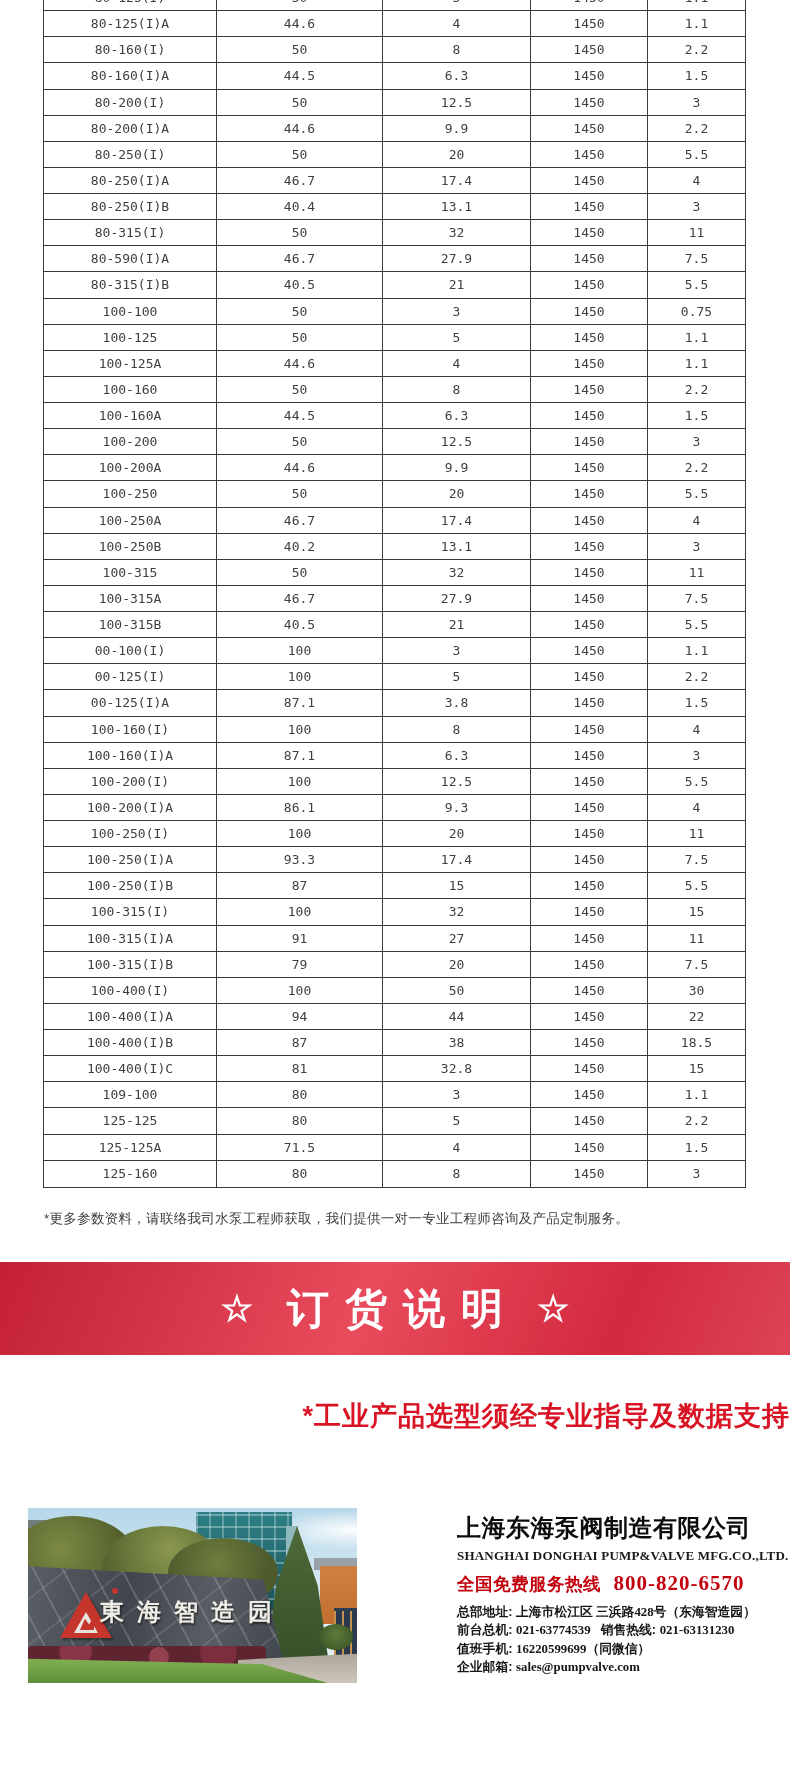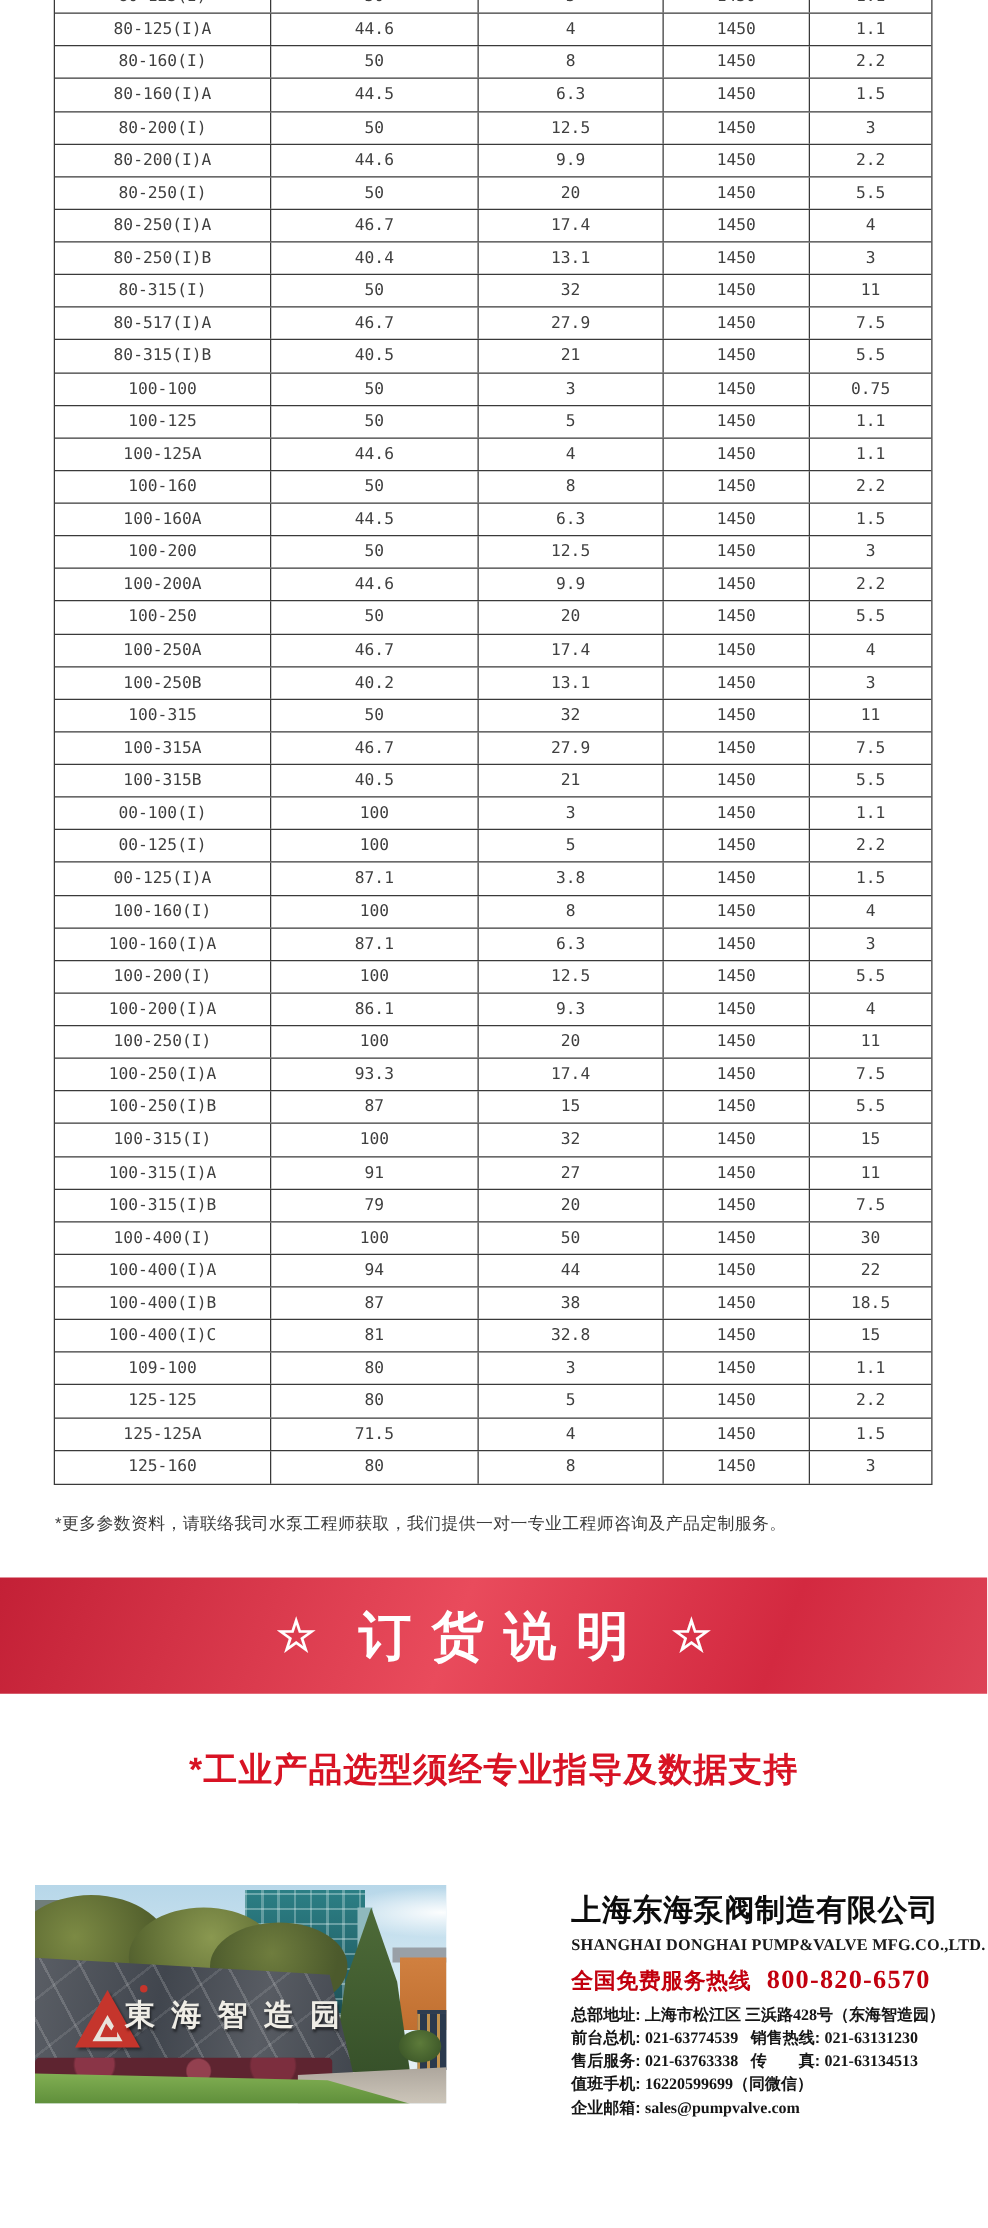--- a/index.html
+++ b/index.html
@@ -44,20 +44,21 @@
   .banner-text{
     color:#ffffff; font-size:42px; font-weight:900; letter-spacing:16px;
     text-indent:16px; line-height:1;
   }
 
   
   .notices{ position:absolute; left:0; top:1396px; width:790px; text-align:center; }
   .notice-line{
     font-size:27px; font-weight:900; color:#d81324; letter-spacing:1px;
     line-height:40px;
+    text-align:right;
   }
 
   
   .company-photo{
     position:absolute; left:28px; top:1508px; width:329px; height:175px;
     overflow:hidden; background:linear-gradient(#b7d7e9 0%, #dcedf5 55%, #e8f1f5 100%);
   }
   .ph{ position:absolute; }
   .ph-cloud{ left:240px; top:2px; width:170px; height:40px; border-radius:50%;
     background:radial-gradient(closest-side, rgba(255,255,255,.95), rgba(255,255,255,0)); }
@@ -201,21 +202,21 @@
         <div class="t-cell">3</div>
       </div>
       <div class="t-row">
         <div class="t-cell">80-315(I)</div>
         <div class="t-cell">50</div>
         <div class="t-cell">32</div>
         <div class="t-cell">1450</div>
         <div class="t-cell">11</div>
       </div>
       <div class="t-row">
-        <div class="t-cell">80-517(I)A</div>
+        <div class="t-cell">80-590(I)A</div>
         <div class="t-cell">46.7</div>
         <div class="t-cell">27.9</div>
         <div class="t-cell">1450</div>
         <div class="t-cell">7.5</div>
       </div>
       <div class="t-row">
         <div class="t-cell">80-315(I)B</div>
         <div class="t-cell">40.5</div>
         <div class="t-cell">21</div>
         <div class="t-cell">1450</div>
@@ -502,19 +503,18 @@
   <div class="company-info">
     <div class="ci-name">上海东海泵阀制造有限公司</div>
     <div class="ci-name-en">SHANGHAI DONGHAI PUMP&amp;VALVE MFG.CO.,LTD.</div>
     <div class="ci-hotline">
       <span class="ci-hotline-label">全国免费服务热线</span>
       <span class="ci-hotline-num">800-820-6570</span>
     </div>
     <div class="contact-lines">
         <div class="c-line"><span class="c-label">总部地址: </span><span class="c-value">上海市松江区 三浜路428号（东海智造园）</span></div>
         <div class="c-line"><span class="c-label">前台总机: </span><span class="c-value">021-63774539</span><span class="c-gap"></span><span class="c-label">销售热线: </span><span class="c-value">021-63131230</span></div>
-        <div class="c-line"><span class="c-label">售后服务: </span><span class="c-value">021-63763338</span><span class="c-gap"></span><span class="c-label">传　　真: </span><span class="c-value">021-63134513</span></div>
         <div class="c-line"><span class="c-label">值班手机: </span><span class="c-value">16220599699（同微信）</span></div>
         <div class="c-line"><span class="c-label">企业邮箱: </span><span class="c-value">sales@pumpvalve.com</span></div>
       </div>
   </div>
 
 </div>
 
 </body></html>

